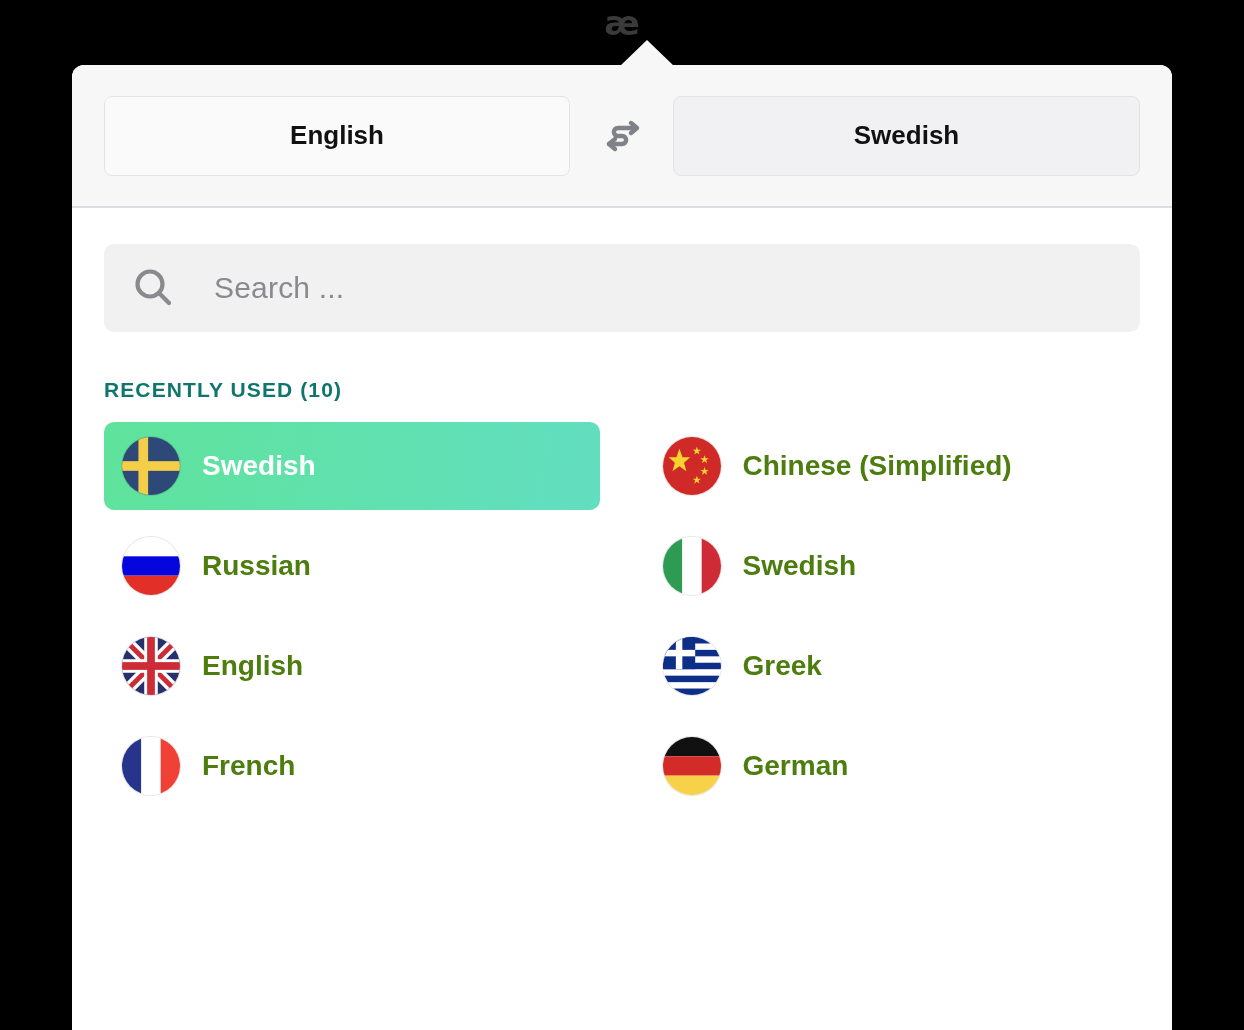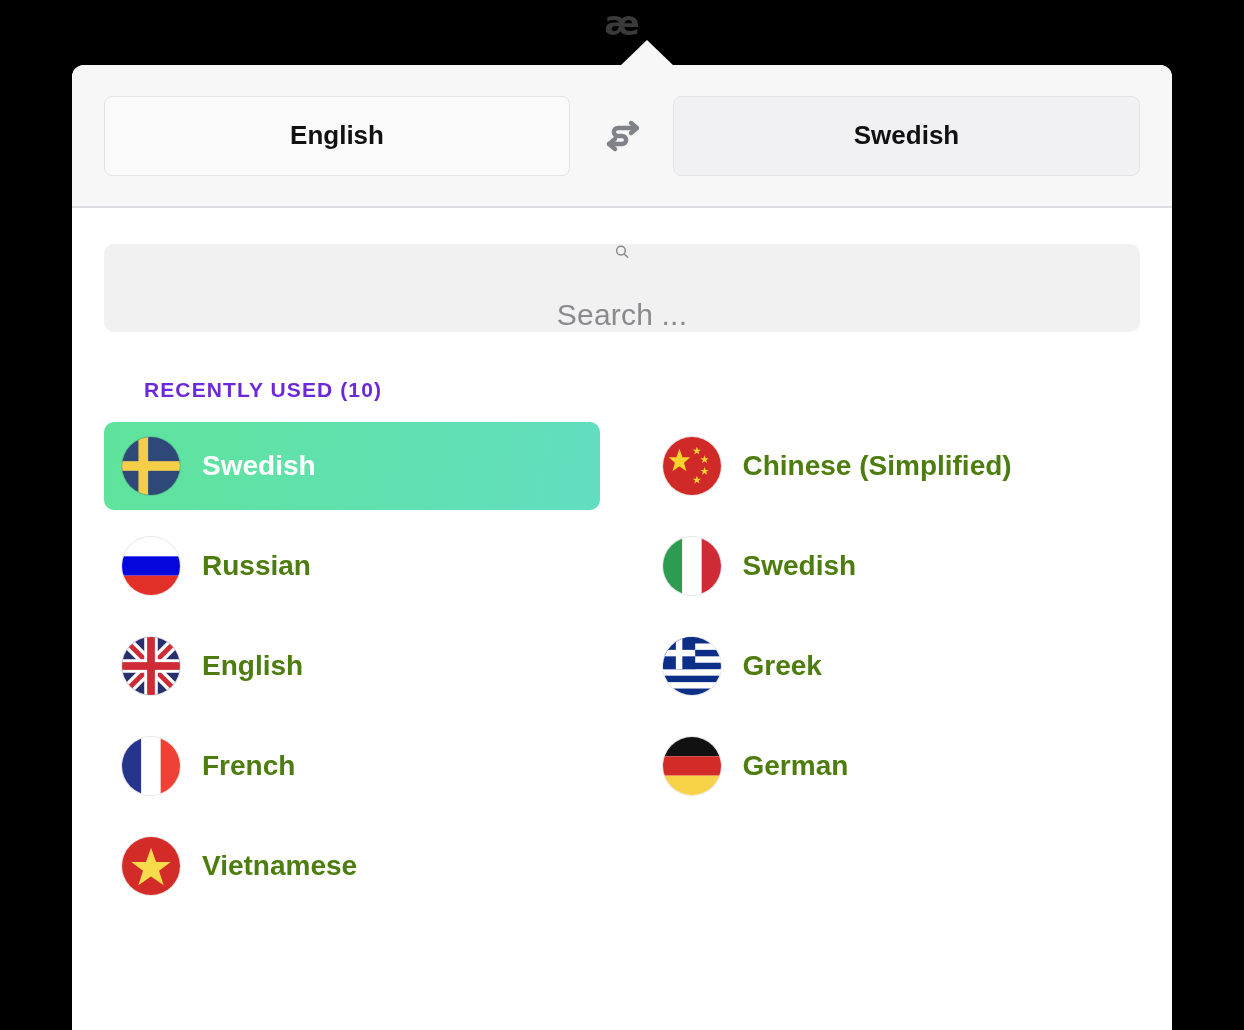--- a/index.html
+++ b/index.html
@@ -108,38 +108,36 @@
     height: 738px;
   }
 
   .search-box {
     position: relative;
     height: 88px;
     background: #F1F1F1;
     border-radius: 10px;
     display: flex;
     align-items: center;
-    padding: 0 26px;
+    padding: 8px 26px;
     gap: 38px;
     cursor: text;
-    flex-direction: column;
   }
   .search-text {
     font-size: 30px;
     color: #8A8A8E;
     letter-spacing: 0.2px;
   }
 
   .section-label {
     margin-top: 46px;
     font-size: 21px;
     font-weight: 700;
-    color: #6d28d9;
+    color: #0f766e;
     letter-spacing: 1.1px;
-    margin-left: 40px;
   }
 
   
   .lang-grid {
     margin-top: 20px;
     display: grid;
     grid-template-columns: 1fr 1fr;
     column-gap: 45px;
     row-gap: 12px;
   }
@@ -313,26 +311,17 @@
           <div class="lang-row">
             <span class="flag">
               <svg viewBox="0 0 60 60">
                 <rect width="60" height="20" fill="#111111"></rect>
       <rect y="20" width="60" height="20" fill="#D32B28"></rect>
       <rect y="40" width="60" height="20" fill="#F7D249"></rect>
               </svg>
             </span>
             <span class="lang-name">German</span>
           </div>
-          <div class="lang-row">
-            <span class="flag">
-              <svg viewBox="0 0 60 60">
-                <rect width="60" height="60" fill="#D32B28"></rect>
-      <polygon fill="#F7DB4A" points="30,11 35.3,25.8 50.5,25.8 38.3,35 43.1,50 30,40.9 16.9,50 21.7,35 9.5,25.8 24.7,25.8"></polygon>
-              </svg>
-            </span>
-            <span class="lang-name">Vietnamese</span>
-          </div>
         </div>
 
     </div>
   </div>
 </div>
 
 </body></html>

